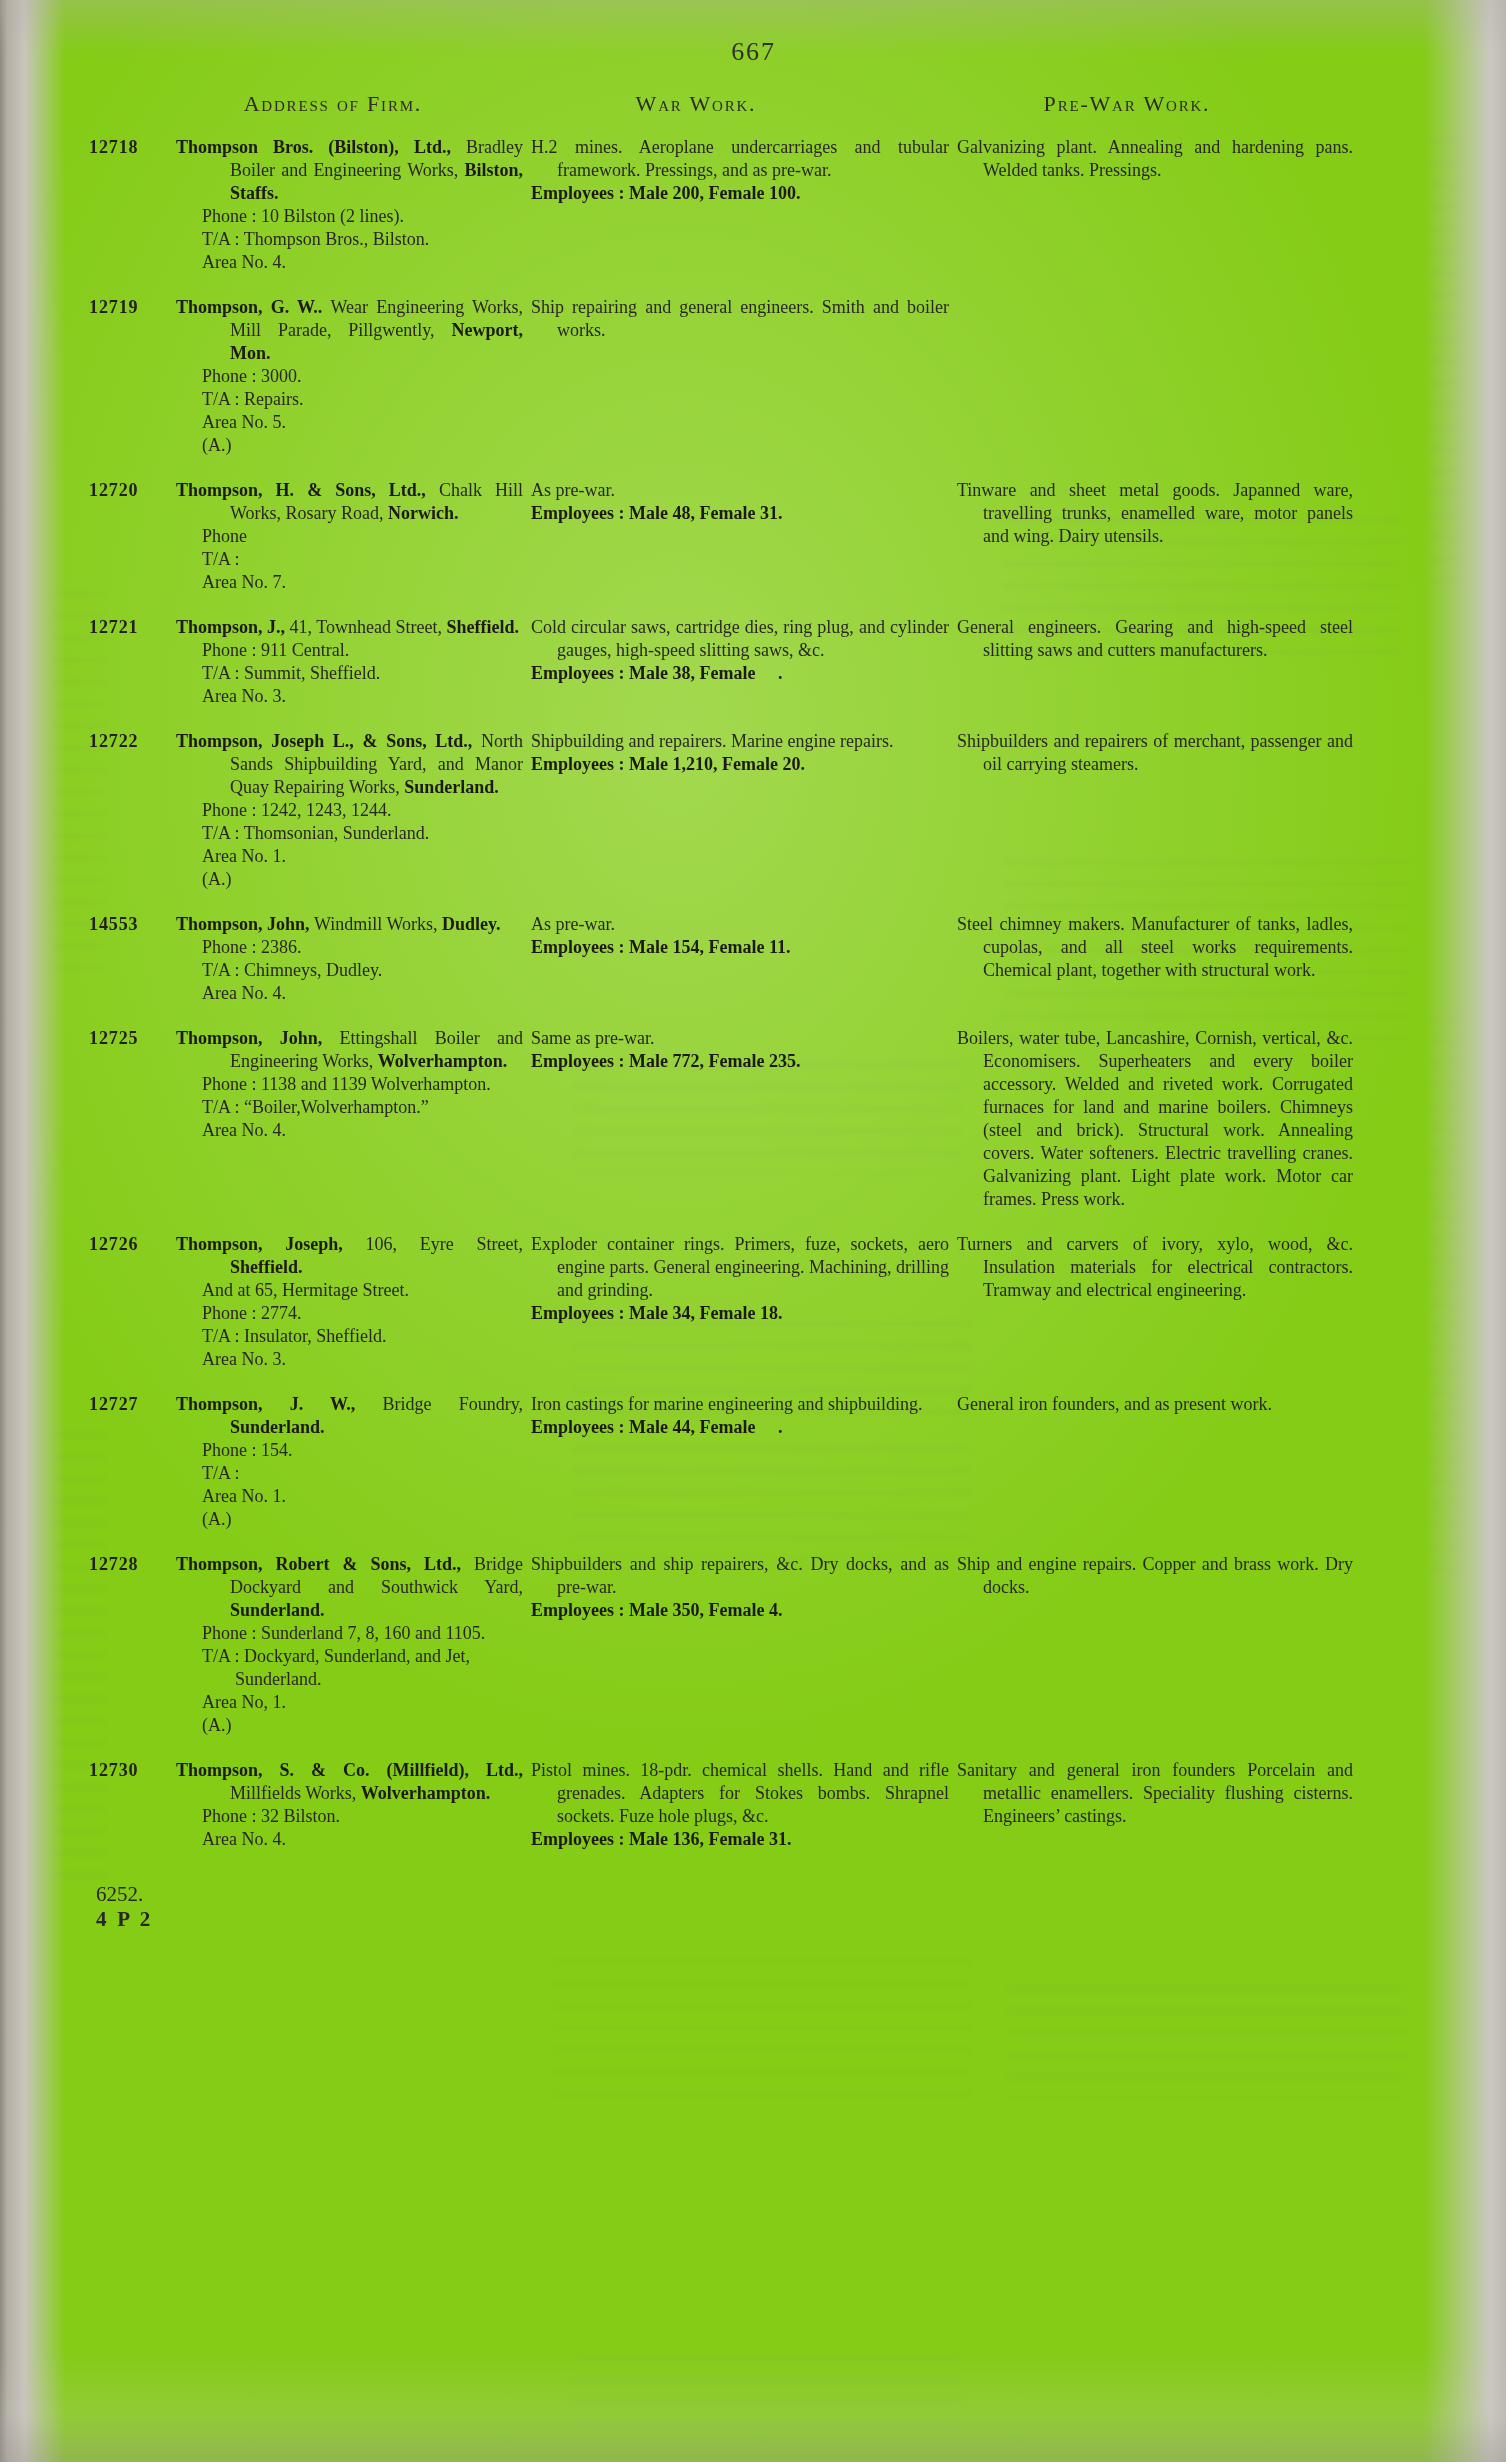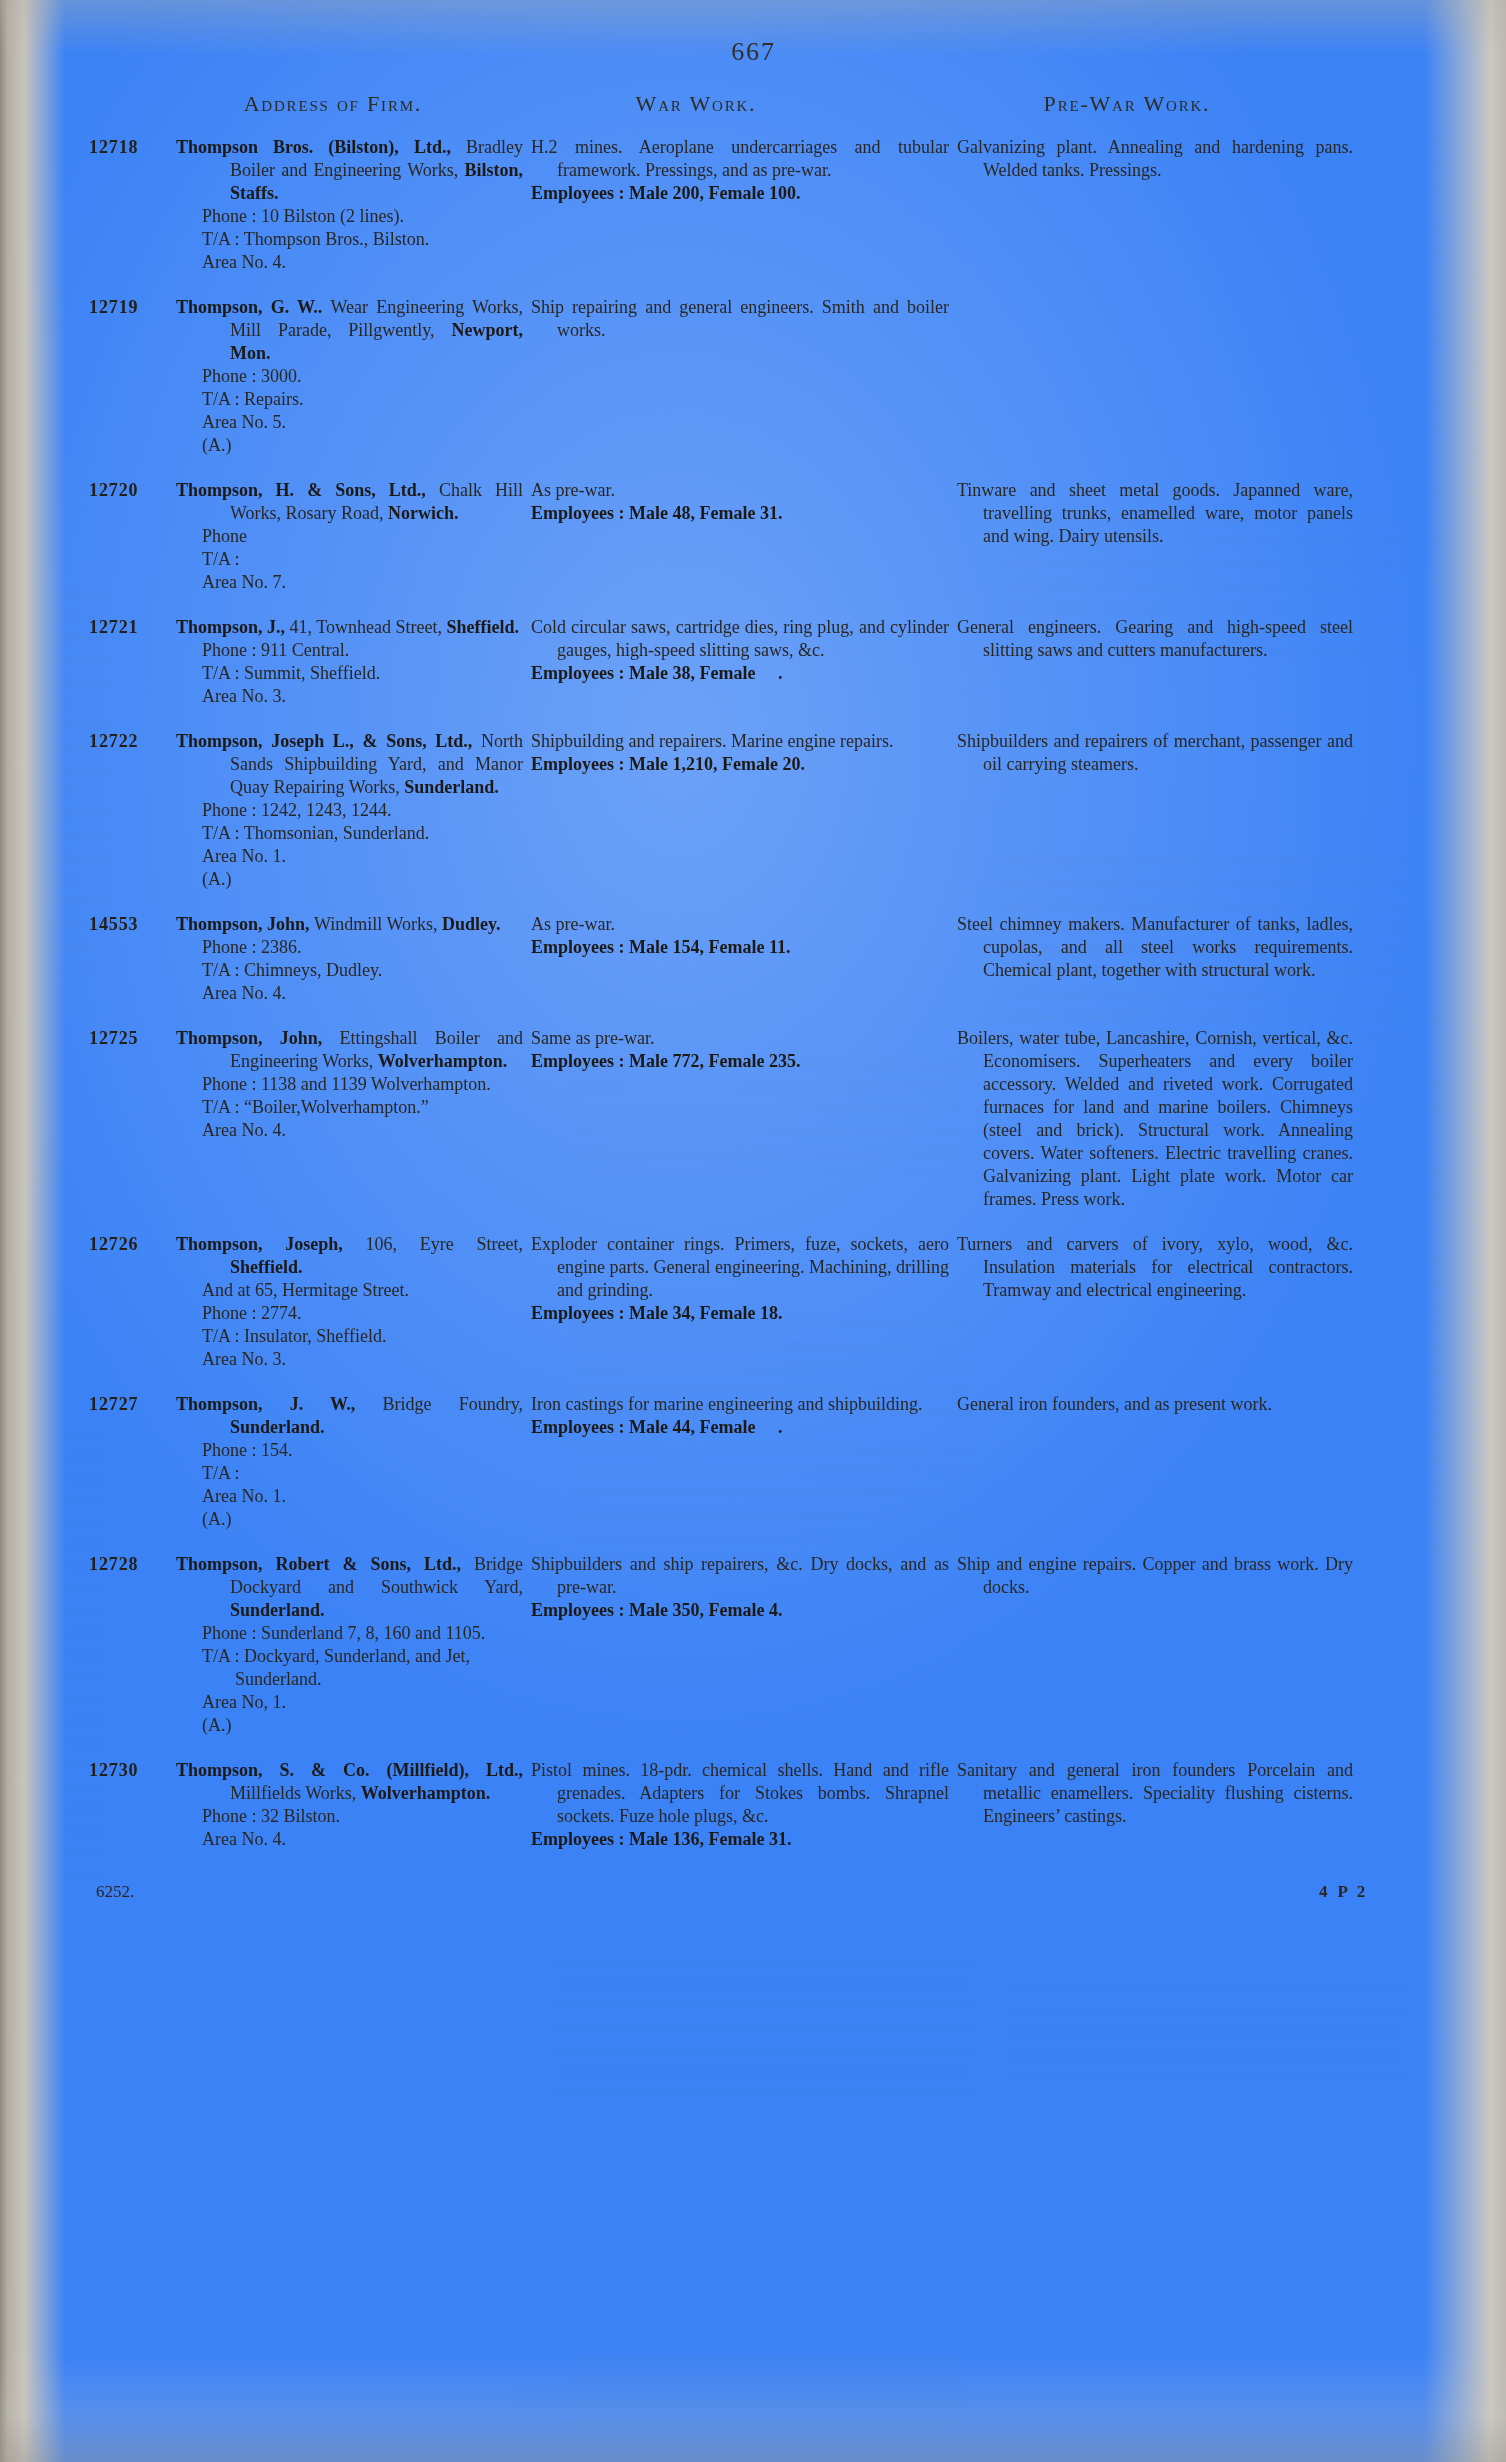--- a/index.html
+++ b/index.html
@@ -1,21 +1,21 @@
 <!DOCTYPE html>
 <html style="font-size:15px"><head>
 <meta charset="utf-8">
 <title>Directory page 667</title>
 <style>
   html,body{margin:0;padding:0;background:#8f8c85;}
   .page{
     position:relative;
     width:1507px;height:2462px;
     overflow:hidden;
-    background:#3b82f6;
+    background:#84cc16;
     font-family:"Liberation Serif","DejaVu Serif",serif;
     color:#2a2722;
     -webkit-font-smoothing:antialiased;
   }
   
   .edge{position:absolute;pointer-events:none;z-index:3;}
   .edge-left{left:0;top:0;bottom:0;width:65px;
     background:linear-gradient(90deg,#8d897f 0,#b3afa6 7.4px,#c9c5be 24px,rgba(216,213,206,0) 65px);}
   .edge-right{right:0;top:0;bottom:0;width:83px;
     background:linear-gradient(270deg,#bcb8b1 0,#cbc8c1 16.6px,rgba(216,213,206,0) 83px);}
@@ -42,21 +42,21 @@
   .hdr-prewar{transform:translateX(-28px);}
 
   .entry{margin-bottom:22px;font-size:18px;line-height:23px;}
   .num{font-weight:bold;color:#23201b;letter-spacing:0.9px;}
   .firm{text-align:justify;padding-left:54px;text-indent:-54px;}
   .firm b{color:#1d1a16;}
   .detail{padding-left:59px;text-indent:-33px;}
   .para{text-align:justify;padding-left:26px;text-indent:-26px;}
   .employees{font-weight:bold;color:#1d1a16;margin-top:0.9px;}
   .footer{display:flex;justify-content:space-between;
-    margin:31px 139px 0 96px;font-size:17px;}
+    margin:31px 139px 0 96px;font-size:21px;flex-direction:column;}
   .footer-right{font-weight:bold;letter-spacing:2.8px;}
 </style>
 </head>
 <body>
 
 <div class="page">
 
   <div class="sheen"></div>
 
   <div class="smudge" style="left:1003px;top:518px;width:397px;height:139px;"></div>

